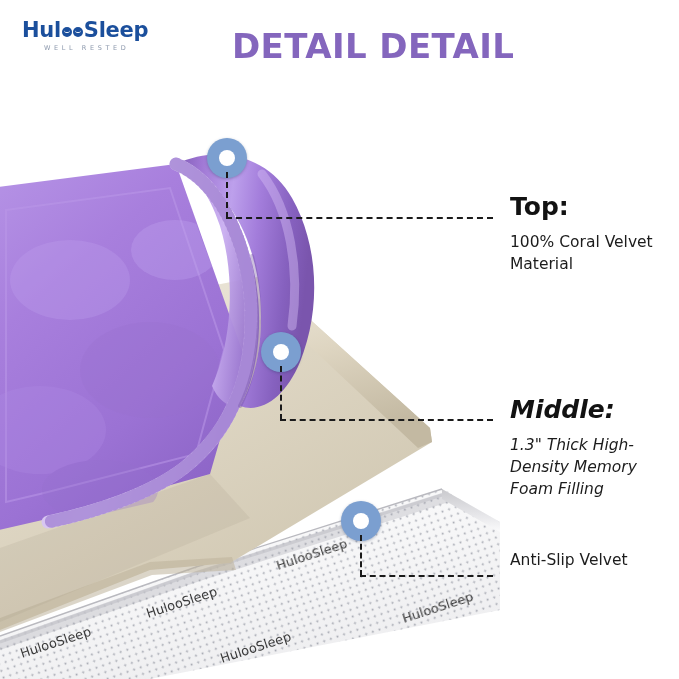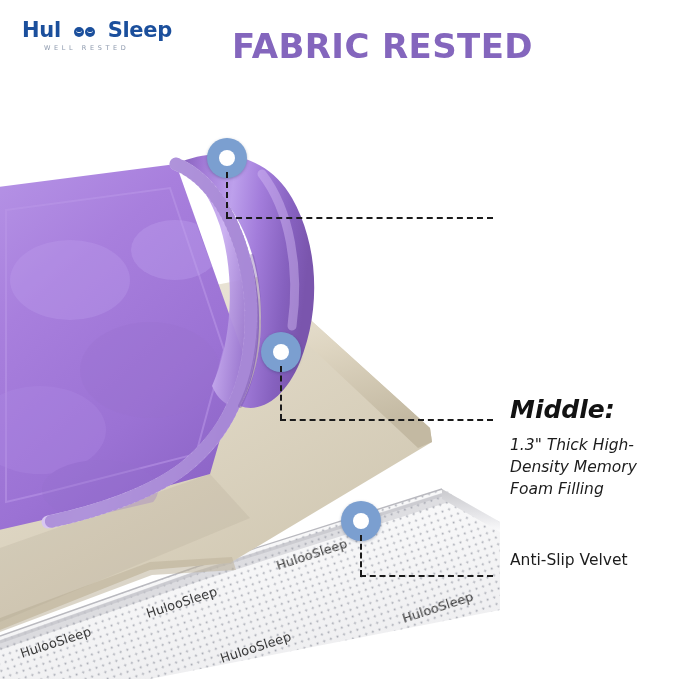--- a/index.html
+++ b/index.html
@@ -27,21 +27,20 @@
   #logo-wordmark {
     font-family: "DejaVu Sans", "Liberation Sans", sans-serif;
     font-size: 21px;
     font-weight: bold;
     color: #1b4f9c;
     letter-spacing: -0.3px;
     line-height: 1;
     white-space: nowrap;
     display: flex;
     align-items: center;
-    justify-content: space-between;
   }
   .logo-eyes {
     display: inline-flex;
     gap: 1px;
     margin: 0 1px;
     transform: translateY(1px);
   }
   .logo-eye {
     width: 10px;
     height: 10px;
@@ -170,21 +169,21 @@
       <span>Hul</span>
       <span class="logo-eyes">
         <span class="logo-eye"></span>
         <span class="logo-eye"></span>
       </span>
       <span>Sleep</span>
     </div>
     <div id="logo-tagline">WELL RESTED</div>
   </div>
 
-  <div id="page-title">FABRIC RESTED</div>
+  <div id="page-title">DETAIL DETAIL</div>
 
   <div id="illustration">
     <svg width="500" height="609" viewBox="0 0 500 609" xmlns="http://www.w3.org/2000/svg">
       <defs>
 
         <linearGradient id="gVelvetFlat" x1="0" y1="0" x2="0.6" y2="1">
           <stop offset="0%" stop-color="#b694e6"></stop>
           <stop offset="35%" stop-color="#a87fdd"></stop>
           <stop offset="75%" stop-color="#9b72d4"></stop>
           <stop offset="100%" stop-color="#8e66c8"></stop>
@@ -351,20 +350,24 @@
     </div>
   </div>
 
   <div class="leader leader-v" id="leader-top-v"></div>
   <div class="leader leader-h" id="leader-top-h"></div>
   <div class="leader leader-v" id="leader-mid-v"></div>
   <div class="leader leader-h" id="leader-mid-h"></div>
   <div class="leader leader-v" id="leader-bot-v"></div>
   <div class="leader leader-h" id="leader-bot-h"></div>
 
+  <div class="callout" id="callout-top">
+    <div class="callout-heading">Top:</div>
+    <div class="callout-body">100% Coral Velvet Material</div>
+  </div>
 
   <div class="callout" id="callout-middle">
     <div class="callout-heading">Middle:</div>
     <div class="callout-body">1.3" Thick High-Density Memory Foam Filling</div>
   </div>
 
   <div class="callout" id="callout-bottom">
     <div class="callout-body">Anti-Slip Velvet</div>
   </div>
 

